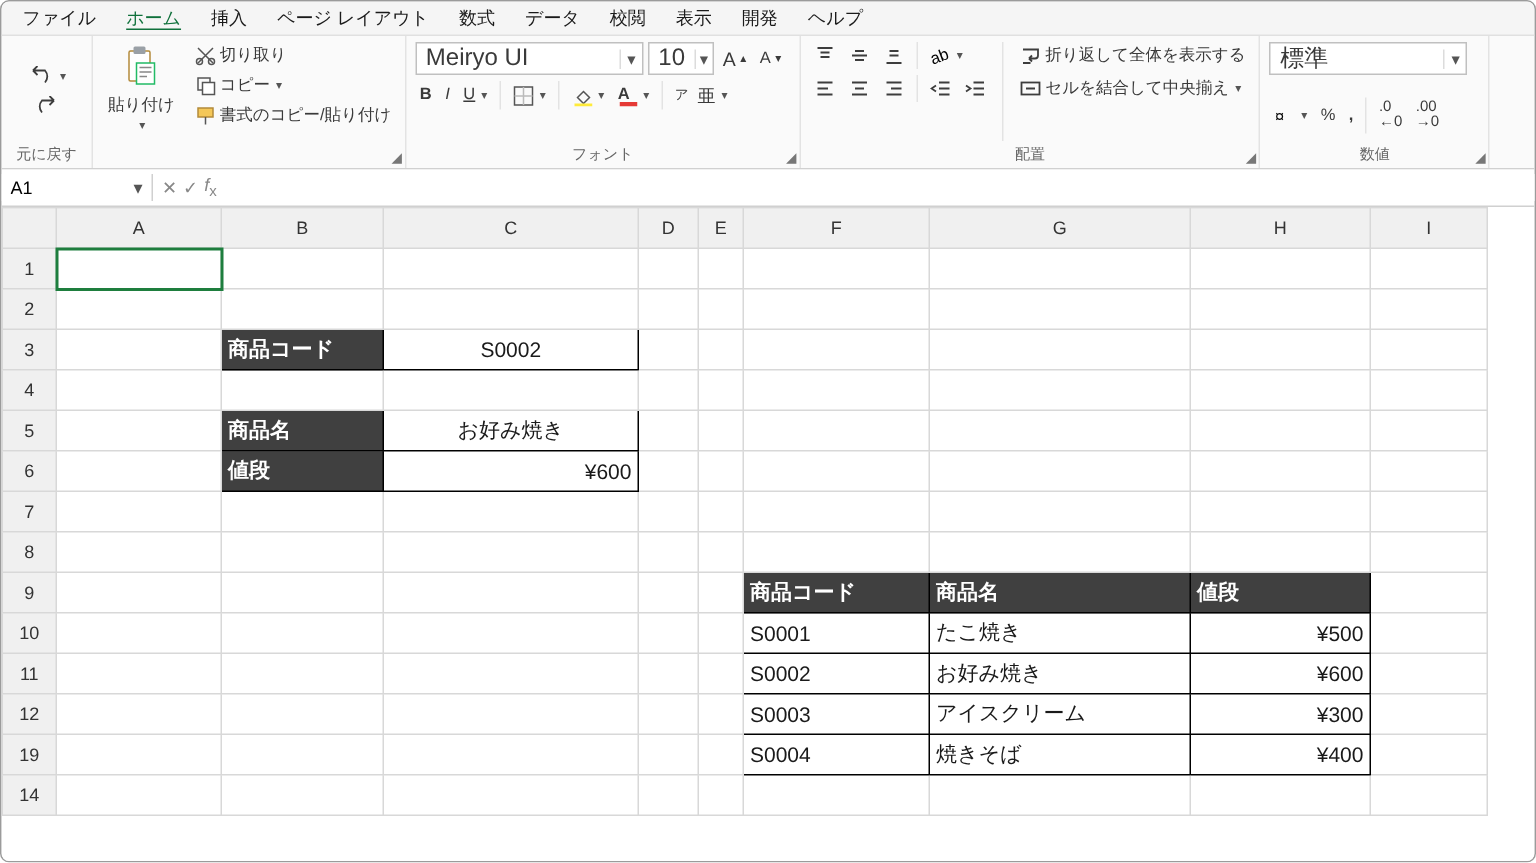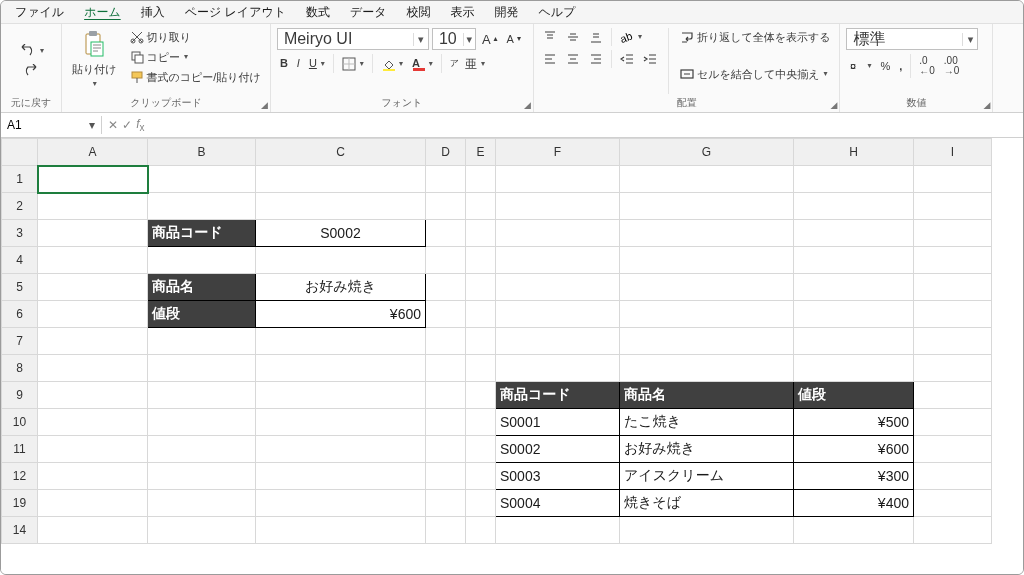--- a/index.html
+++ b/index.html
@@ -129,21 +129,20 @@
             </div>
           <div class="btn">
               <svg width="14" height="14">
                 <rect x="2" y="2" width="10" height="6" fill="#f4c758" stroke="#b38a3a"></rect>
                 <path d="M7 8v5" stroke="#555"></path>
               </svg>
               <span class="lbl">書式のコピー/貼り付け</span>
             </div>
         </div>
       </div>
-      <div class="group-label">クリップボード</div>
       <span class="dialoglauncher">◢</span>
     </div>
 
     <div class="group" style="min-width:250px">
       <div class="group-body vstack" style="gap:4px">
         <div class="hstack">
           <div class="combo" style="width:150px">
               <span class="txt">Meiryo UI</span>
               <span class="dd">▾</span>
             </div>
@@ -251,21 +250,21 @@
                 </svg>
               </span>
             <span class="btn">
                 <svg width="14" height="14" class="toolicon">
                   <path d="M6 3h7M6 7h7M6 11h7M1 5l3 2-3 2"></path>
                 </svg>
               </span>
           </div>
         </div>
         <div class="sep"></div>
-        <div class="vstack" style="gap:19px">
+        <div class="vstack" style="gap:4px">
           <div class="btn">
               <svg width="14" height="14" class="toolicon">
                 <path d="M2 3h10v4a2 2 0 0 1-2 2H6m0 0l2-2m-2 2l2 2M2 12h5"></path>
               </svg>
               <span class="lbl">折り返して全体を表示する</span>
             </div>
           <div class="btn">
               <svg width="14" height="14" class="toolicon">
                 <rect x="1" y="3" width="12" height="8"></rect>
                 <path d="M4 7h6"></path>
@@ -273,21 +272,21 @@
               <span class="lbl">セルを結合して中央揃え</span>
               <span class="caret">▾</span>
             </div>
         </div>
       </div>
       <div class="group-label">配置</div>
       <span class="dialoglauncher">◢</span>
     </div>
 
     <div class="group" style="min-width:140px">
-      <div class="group-body vstack" style="gap:4px">
+      <div class="group-body vstack" style="gap:15px">
         <div class="combo" style="width:130px">
             <span class="txt">標準</span>
             <span class="dd">▾</span>
           </div>
         <div class="hstack">
           <span class="btn">
               <svg width="14" height="14">
                 <text x="1" y="11" font-size="11">¤</text>
               </svg>
               <span class="caret">▾</span>

